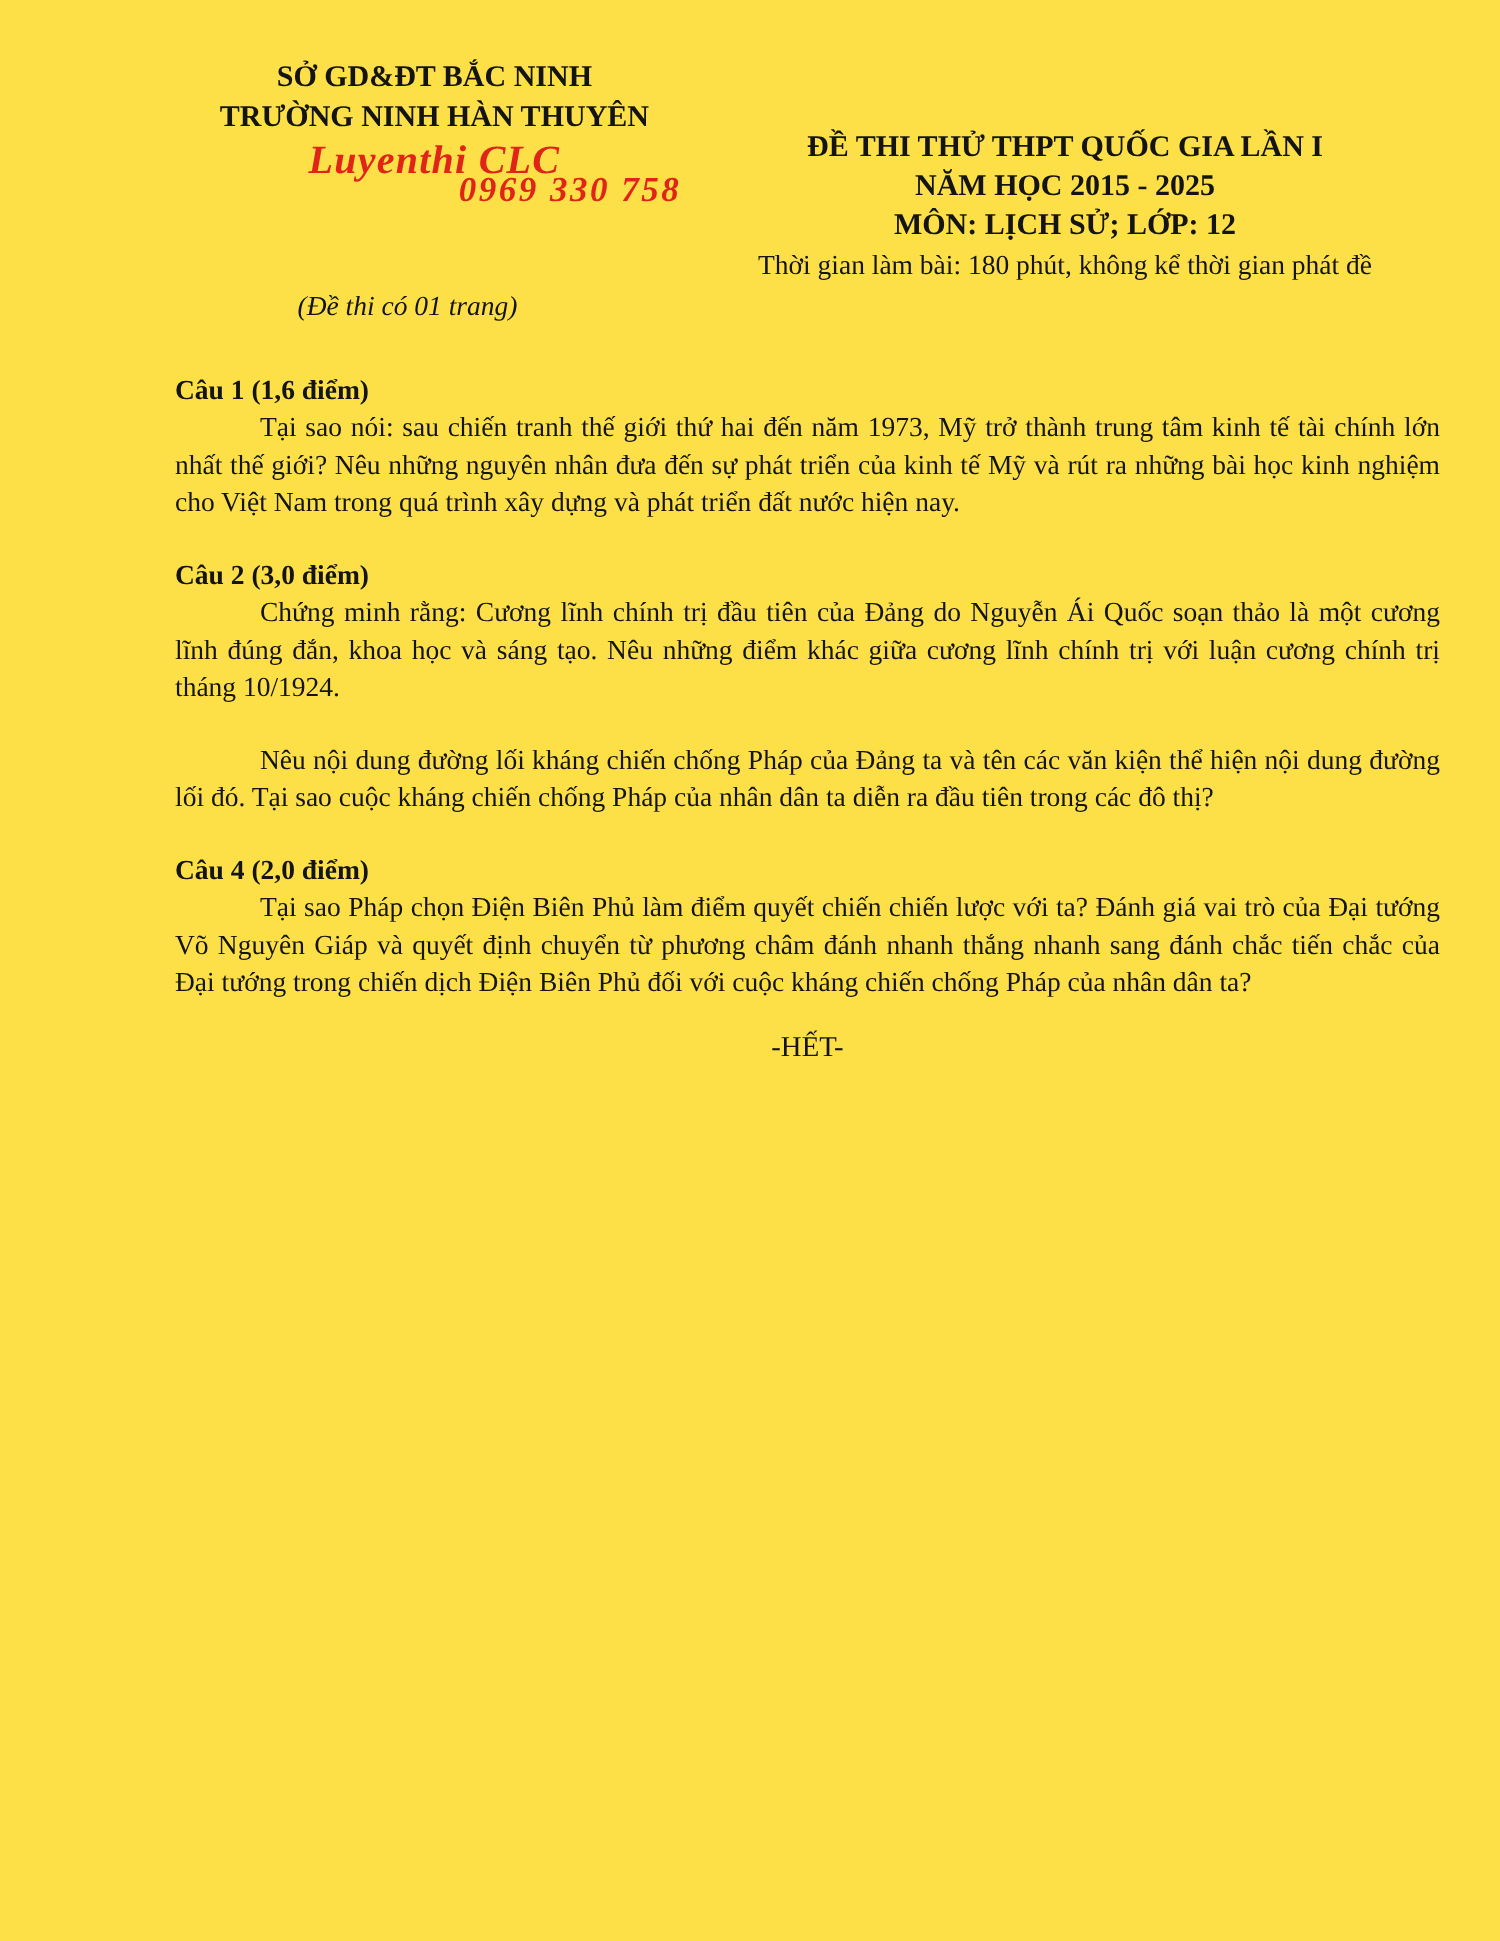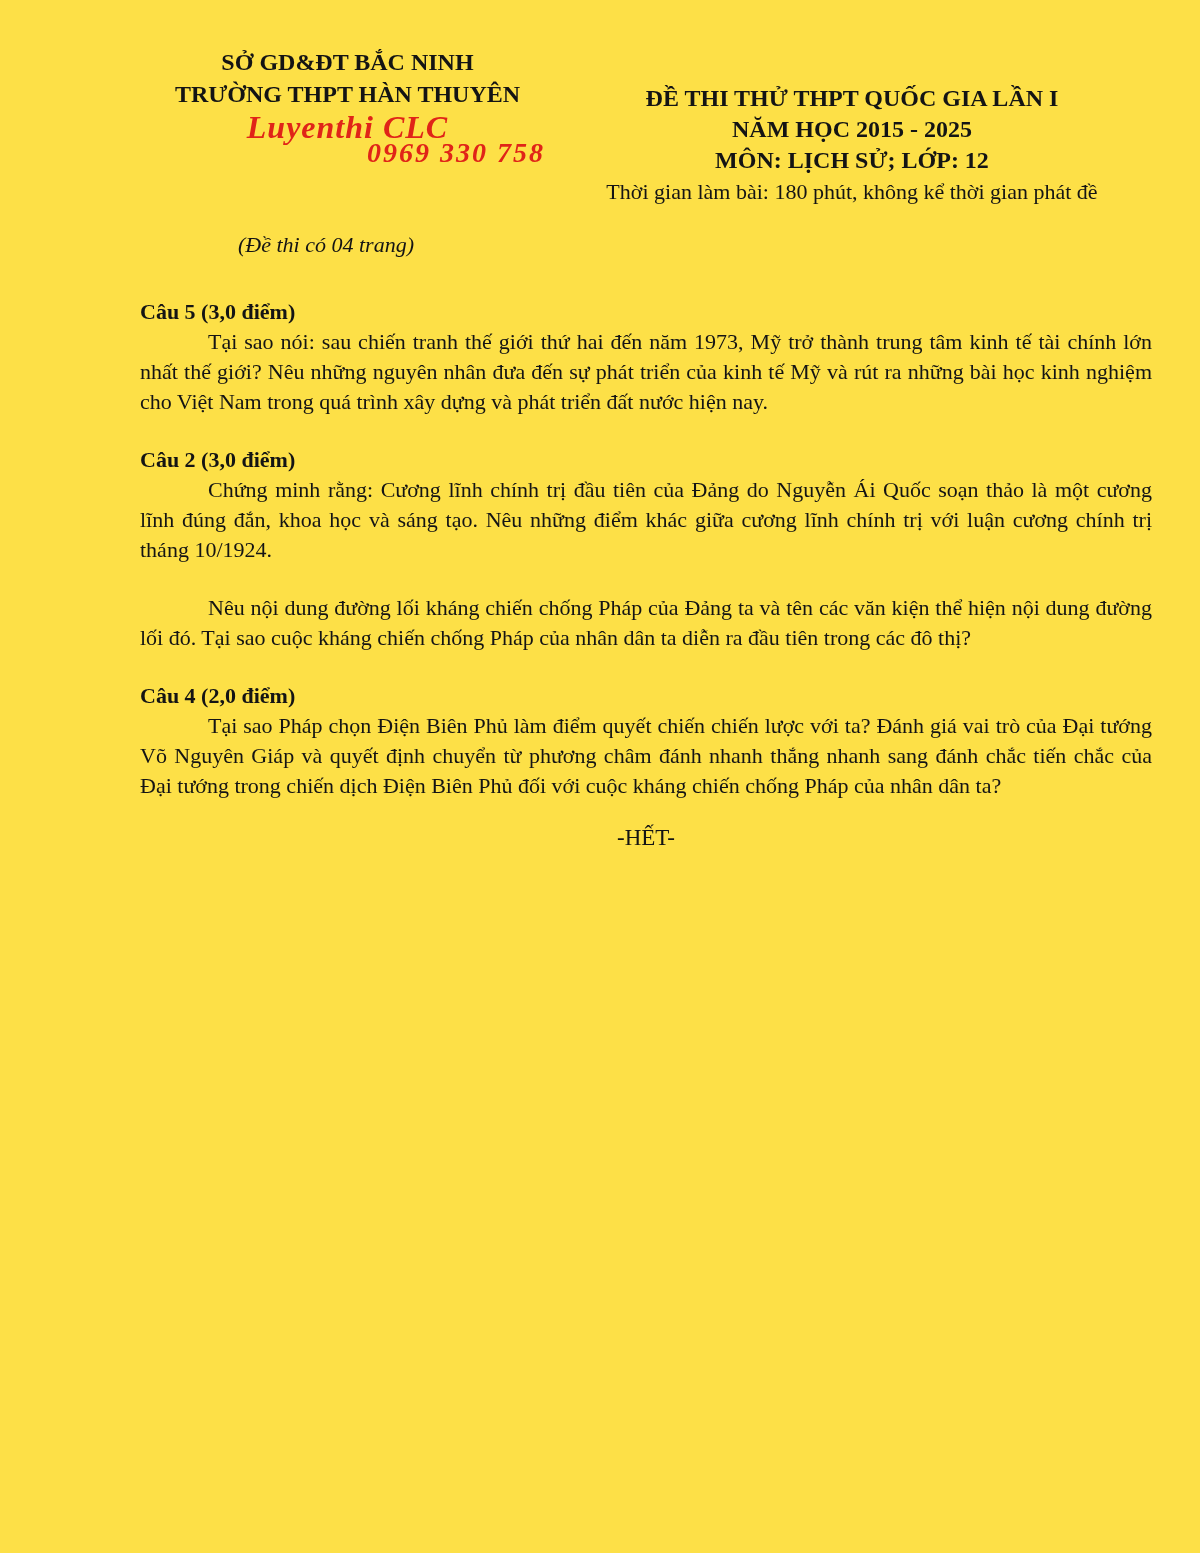--- a/index.html
+++ b/index.html
@@ -43,21 +43,21 @@
     font-size: 28px;
     font-weight: bold;
     font-style: italic;
     line-height: 22px;
     letter-spacing: 2px;
     white-space: nowrap;
     text-align: right;
   }
   .header-right {
     position: absolute;
-    top: 83px;
+    top: 103px;
     left: 552px;
     width: 600px;
     text-align: center;
     line-height: 31px;
   }
   .exam-title-line {
     font-size: 24px;
     font-weight: bold;
     white-space: nowrap;
   }
@@ -96,38 +96,38 @@
     font-size: 23px;
   }
 </style>
 </head>
 <body>
 
 <div class="page">
 
   <div class="header-left">
     <div class="school-line">SỞ GD&amp;ĐT BẮC NINH</div>
-    <div class="school-line">TRƯỜNG THPT HÀN THUYÊN</div>
+    <div class="school-line">TRƯỜNG NINH HÀN THUYÊN</div>
     <div class="logo" style="color: rgb(224, 36, 24);">Luyenthi CLC</div>
     <div class="logo-phone" style="color: rgb(224, 36, 24);">0969 330 758</div>
   </div>
 
   <div class="header-right">
     <div class="exam-title-line">ĐỀ THI THỬ THPT QUỐC GIA LẦN I</div>
     <div class="exam-title-line">NĂM HỌC 2015 - 2025</div>
     <div class="exam-title-line">MÔN: LỊCH SỬ; LỚP: 12</div>
     <div class="exam-time-line">Thời gian làm bài: 180 phút, không kể thời gian phát đề</div>
   </div>
 
-  <div class="page-note">(Đề thi có 04 trang)</div>
+  <div class="page-note">(Đề thi có 01 trang)</div>
 
   <div class="content">
 
     <div class="question">
-      <div class="q-heading">Câu 5 (3,0 điểm)</div>
+      <div class="q-heading">Câu 1 (1,6 điểm)</div>
       <div class="q-body">Tại sao nói: sau chiến tranh thế giới thứ hai đến năm 1973, Mỹ trở thành trung tâm kinh tế tài chính lớn nhất thế giới? Nêu những nguyên nhân đưa đến sự phát triển của kinh tế Mỹ và rút ra những bài học kinh nghiệm cho Việt Nam trong quá trình xây dựng và phát triển đất nước hiện nay.</div>
     </div>
 
     <div class="question">
       <div class="q-heading">Câu 2 (3,0 điểm)</div>
       <div class="q-body">Chứng minh rằng: Cương lĩnh chính trị đầu tiên của Đảng do Nguyễn Ái Quốc soạn thảo là một cương lĩnh đúng đắn, khoa học và sáng tạo. Nêu những điểm khác giữa cương lĩnh chính trị với luận cương chính trị tháng 10/1924.</div>
     </div>
 
     <div class="question">
       <div class="q-body">Nêu nội dung đường lối kháng chiến chống Pháp của Đảng ta và tên các văn kiện thể hiện nội dung đường lối đó. Tại sao cuộc kháng chiến chống Pháp của nhân dân ta diễn ra đầu tiên trong các đô thị?</div>

